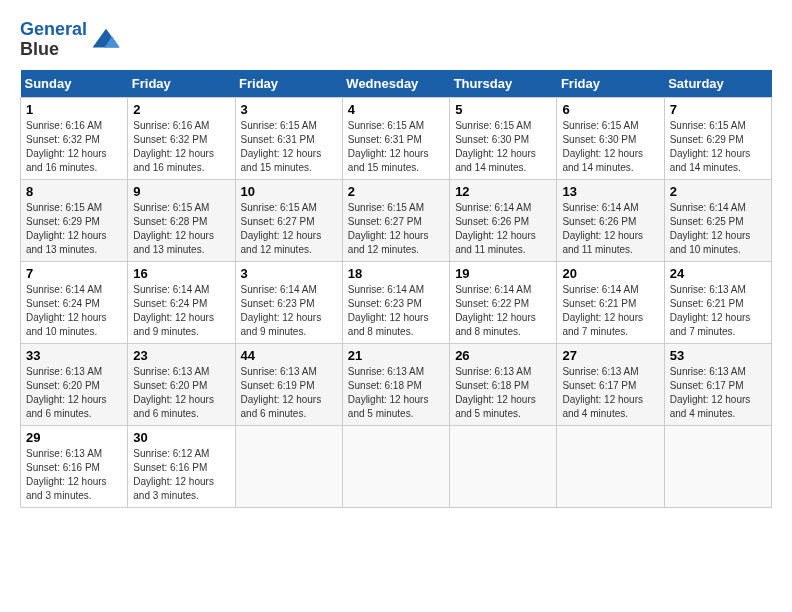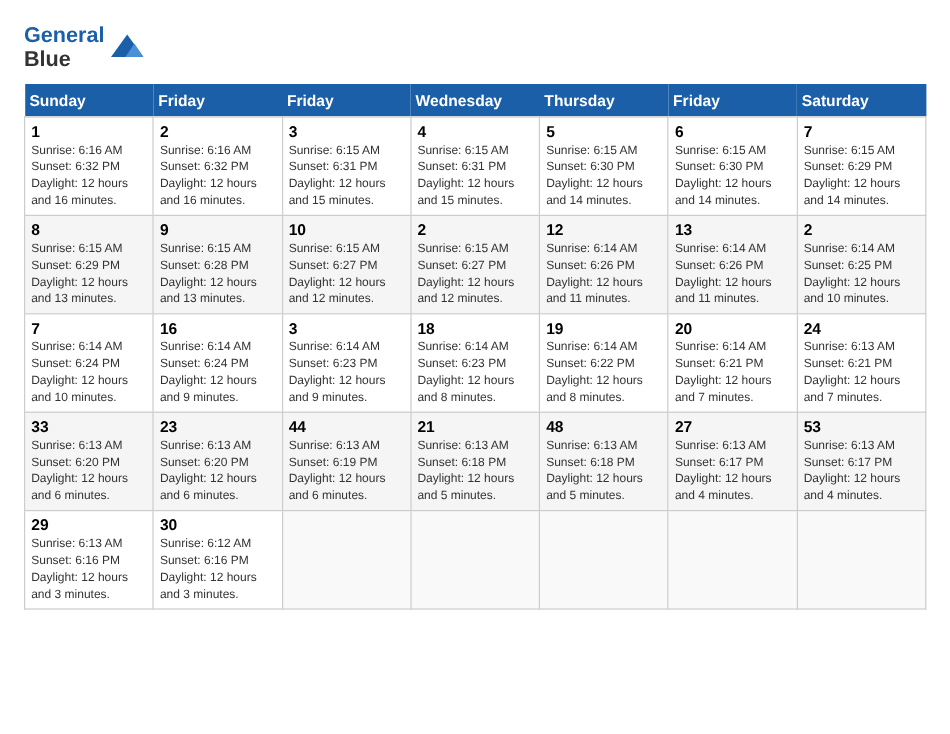--- a/index.html
+++ b/index.html
@@ -320,21 +320,21 @@
       </td>
         <td>
         <span class="day-num">21</span>
         <div class="day-detail">
           Sunrise: 6:13 AM<br>
           Sunset: 6:18 PM<br>
           Daylight: 12 hours and 5 minutes.
         </div>
       </td>
         <td>
-        <span class="day-num">48</span>
+        <span class="day-num">26</span>
         <div class="day-detail">
           Sunrise: 6:13 AM<br>
           Sunset: 6:18 PM<br>
           Daylight: 12 hours and 5 minutes.
         </div>
       </td>
         <td>
         <span class="day-num">27</span>
         <div class="day-detail">
           Sunrise: 6:13 AM<br>

